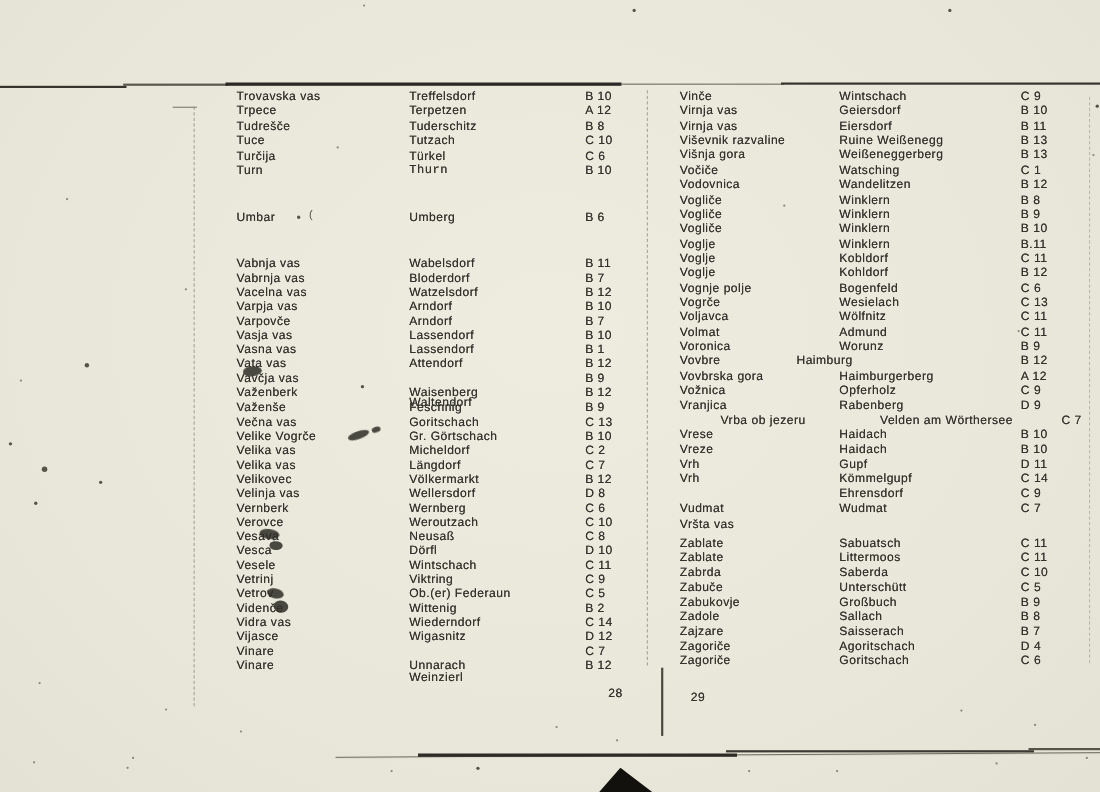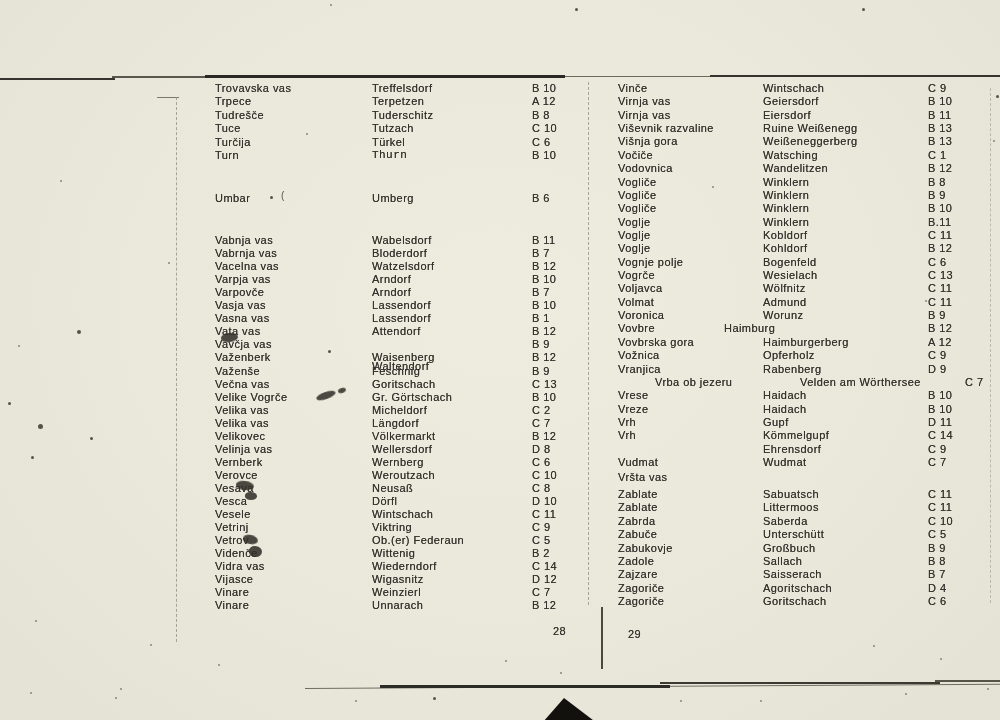--- a/index.html
+++ b/index.html
@@ -218,21 +218,21 @@
         <span class="cell" style="left: 372px;">Wiederndorf</span>
         <span class="cell" style="left: 532px;">C 14</span>
       </div>
       <div class="entry-row" style="top: 573.3px;">
         <span class="cell" style="left: 215px;">Vijasce</span>
         <span class="cell" style="left: 372px;">Wigasnitz</span>
         <span class="cell" style="left: 532px;">D 12</span>
       </div>
       <div class="entry-row" style="top: 586.35px;">
         <span class="cell" style="left: 215px;">Vinare</span>
-        <span class="cell" style="left: 372px;">Weinzierl</span>
+        <span class="cell" style="left: 372px; margin-top: 24px;">Weinzierl</span>
         <span class="cell" style="left: 532px;">C 7</span>
       </div>
       <div class="entry-row" style="top: 599.4px;">
         <span class="cell" style="left: 215px;">Vinare</span>
         <span class="cell" style="left: 372px;">Unnarach</span>
         <span class="cell" style="left: 532px;">B 12</span>
       </div>
       <div class="entry-row" style="top: 82px;">
         <span class="cell" style="left: 618px;">Vinče</span>
         <span class="cell" style="left: 763px;">Wintschach</span>

